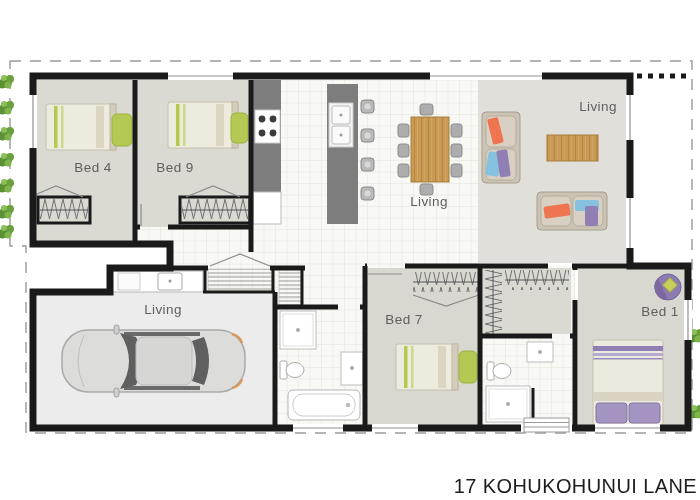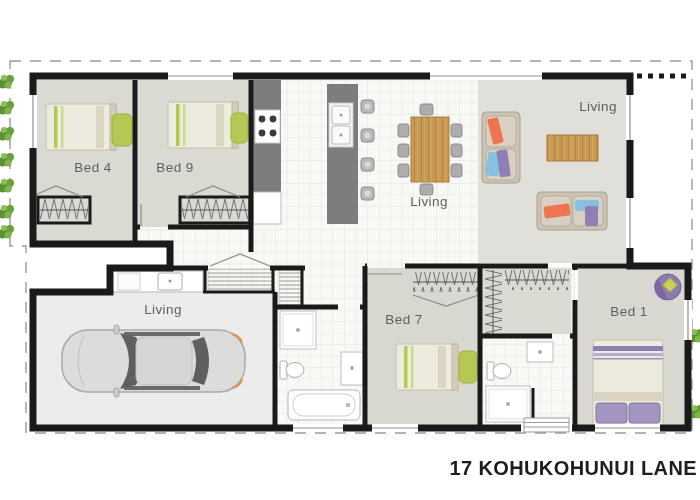--- a/index.html
+++ b/index.html
@@ -1,21 +1,21 @@
 <!DOCTYPE html>
 <html><head>
 <meta charset="utf-8">
 <style>
   html,body{margin:0;padding:0;background:#fff;}
   .canvas{position:relative;width:700px;height:500px;background:#ffffff;
           font-family:"Liberation Sans", sans-serif;overflow:hidden;}
   .canvas svg{position:absolute;left:0;top:0;}
   .room-label{position:absolute;transform:translate(-50%,-50%);
               font-size:13.5px;letter-spacing:.4px;color:#5f5f5d;white-space:nowrap;}
-  .address{position:absolute;right:3px;top:457px;font-weight:bold;font-size:20px;
+  .address{position:absolute;right:3px;top:475px;font-weight:normal;font-size:20px;
            letter-spacing:.4px;color:#1d1d1b;white-space:nowrap;}
 </style>
 </head>
 <body>
 
 <div class="canvas">
 <svg width="700" height="500" viewBox="0 0 700 500">
   <defs>
     <pattern id="tile" width="11.5" height="11.5" patternUnits="userSpaceOnUse">
       <rect width="11.5" height="11.5" fill="#f8f8f4"></rect>
@@ -318,16 +318,16 @@
     <line x1="524" y1="427" x2="569" y2="427" stroke="#9a9a9a"></line>
   </g>
 </svg>
 
   <div class="room-label" style="left:93px;top:167px">Bed 4</div>
   <div class="room-label" style="left:175px;top:167px">Bed 9</div>
   <div class="room-label" style="left:429px;top:201px">Living</div>
   <div class="room-label" style="left:598px;top:106px">Living</div>
   <div class="room-label" style="left:163px;top:309px">Living</div>
   <div class="room-label" style="left:404px;top:319px">Bed 7</div>
-  <div class="room-label" style="left:629px;top:311px">Bed 1</div>
+  <div class="room-label" style="left:660px;top:311px">Bed 1</div>
 
   <div class="address">17 KOHUKOHUNUI LANE</div>
 </div>
 
 </body></html>

